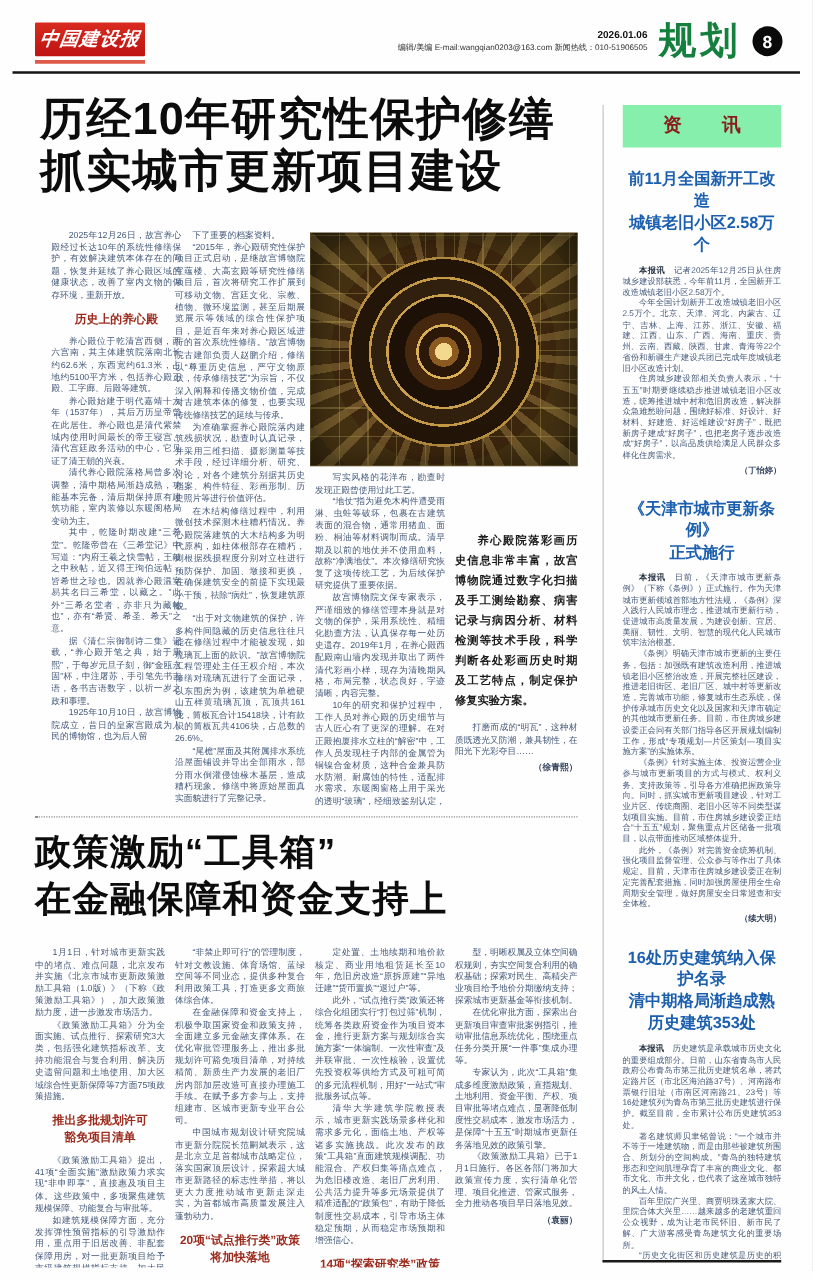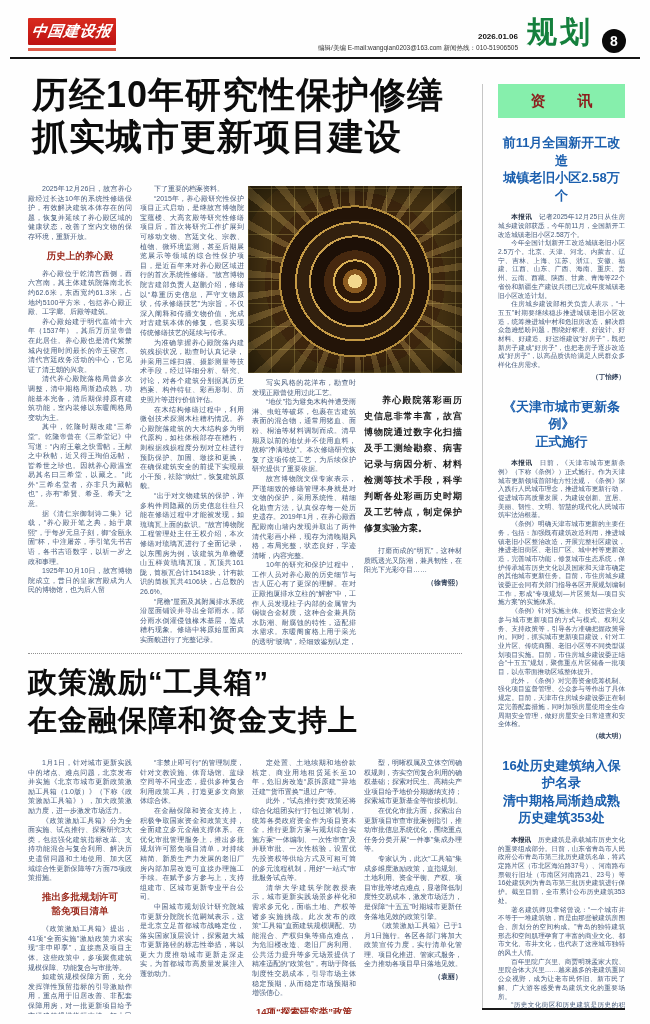--- a/index.html
+++ b/index.html
@@ -14,21 +14,21 @@
     position:absolute; left:28px; top:18px; width:88px; height:27px;
     background:linear-gradient(#d92b1f,#bd1312); border-radius:1px;
     display:flex; align-items:center; justify-content:center;
   }
   .masthead-text {
     color:#fff; font-size:15px; font-weight:bold; font-style:italic;
     transform:skewX(-8deg); letter-spacing:1px; white-space:nowrap;
   }
   .masthead-underline { position:absolute; left:28px; top:48px; width:88px; height:3px; background:#dd5a48; }
   .header-right {
-    position:absolute; top:12px; right:24px; display:flex; align-items:flex-end; gap:9px;
+    position:absolute; top:12px; right:24px; display:flex; align-items:center; gap:9px;
   }
   .header-meta { text-align:right; line-height:1.5; }
   .header-date { font-size:8px; font-weight:bold; color:#111; }
   .header-contact { font-size:6.5px; color:#333; }
   .section-name { font-size:30px; font-weight:bold; color:#15803d; letter-spacing:3px; }
   .page-circle {
     width:24px; height:24px; border-radius:50%; background:#0a0a0a;
     color:#fff; font-size:14px; font-weight:bold;
     display:flex; align-items:center; justify-content:center;
   }
@@ -44,21 +44,21 @@
   .col { position:absolute; overflow:hidden; font-size:7px; line-height:9.6px; color:#44597a; text-align:justify; }
   .blk-p { text-indent:2em; }
   .blk-p b { color:#1d2a3d; font-weight:bold; }
   .blk-subhead {
     color:#9c2b1e; font-weight:bold; font-size:9.5px; line-height:1.5;
     text-align:center; white-space:pre-line; margin:7px 0 6px; text-indent:0;
   }
   .blk-byline { text-align:right; font-weight:bold; color:#33435c; margin-top:3px; }
   .blk-caption {
     font-weight:bold; color:#1c1c1c; font-size:9px; line-height:1.78;
-    text-align:justify; text-indent:2em; margin:14px 0 10px;
+    text-align:justify; text-indent:2em; margin:46px 0 10px;
   }
   .blk-headline {
     color:#1b5fae; font-weight:bold; font-size:13px; line-height:1.35;
     text-align:center; white-space:pre-line; margin:16px 0 9px; text-indent:0;
   }
 
   
   .photo {
     position:absolute; left:248px; top:186px; width:214px; height:187px;
     background-color:#35270f;
@@ -111,21 +111,21 @@
   </div>
   <div class="header-rule"></div>
 
   <div class="main-headline">
     <div>历经10年研究性保护修缮</div>
     <div>抓实城市更新项目建设</div>
   </div>
 
   <div class="photo"></div>
 
-  <div class="col" style="left:28px; top:184px; width:104px; height:462px;">
+  <div class="col" style="left:41px; top:184px; width:104px; height:462px;">
       <div class="blk-p">2025年12月26日，故宫养心殿经过长达10年的系统性修缮保护，有效解决建筑本体存在的问题，恢复并延续了养心殿区域的健康状态，改善了室内文物的保存环境，重新开放。</div>
       <div class="blk-subhead">历史上的养心殿</div>
       <div class="blk-p">养心殿位于乾清宫西侧，西六宫南，其主体建筑院落南北长约62.6米，东西宽约61.3米，占地约5100平方米，包括养心殿正殿、工字廊、后殿等建筑。</div>
       <div class="blk-p">养心殿始建于明代嘉靖十六年（1537年），其后万历皇帝曾在此居住。养心殿也是清代紫禁城内使用时间最长的帝王寝宫、清代宫廷政务活动的中心，它见证了清王朝的兴衰。</div>
       <div class="blk-p">清代养心殿院落格局曾多次调整，清中期格局渐趋成熟，功能基本完备，清后期保持原有建筑功能，室内装修以东暖阁格局变动为主。</div>
       <div class="blk-p">其中，乾隆时期改建“三希堂”。乾隆帝曾在《三希堂记》中写道：“内府王羲之快雪帖，王献之中秋帖，近又得王珣伯远帖，皆希世之珍也。因就养心殿温室易其名曰三希堂，以藏之。”此外“三希名堂者，亦非只为藏帖也”，亦有“希贤、希圣、希天”之意。</div>
       <div class="blk-p">据《清仁宗御制诗二集》记载，“养心殿开笔之典，始于康熙”，于每岁元旦子刻，御“金瓯永固”杯，中注屠苏，手引笔先书吉语，各书吉语数字，以祈一岁之政和事理。</div>
       <div class="blk-p">1925年10月10日，故宫博物院成立，昔日的皇家宫殿成为人民的博物馆，也为后人留</div>
     </div>
   <div class="col" style="left:140px; top:184px; width:104px; height:462px;">
@@ -160,20 +160,22 @@
       <div class="blk-p">《政策激励工具箱》分为全面实施、试点推行、探索研究3大类，包括强化建筑指标改革、支持功能混合与复合利用、解决历史遗留问题和土地使用、加大区域综合性更新保障等7方面75项政策措施。</div>
       <div class="blk-subhead">推出多批规划许可
 豁免项目清单</div>
       <div class="blk-p">《政策激励工具箱》提出，41项“全面实施”激励政策力求实现“非申即享”，直接惠及项目主体。这些政策中，多项聚焦建筑规模保障、功能复合与审批等。</div>
       <div class="blk-p">如建筑规模保障方面，充分发挥弹性预留指标的引导激励作用，重点用于旧居改善、非配套保障用房，对一批更新项目给予市级建筑规模指标支持，加大民生保障力度，调动各区和市场主体积极性。</div>
     </div>
   <div class="col" style="left:140px; top:758px; width:104px; height:256px;">
       <div class="blk-p">“非禁止即可行”的管理制度，针对文教设施、体育场馆、蓝绿空间等不同业态，提供多种复合利用政策工具，打造更多文商旅体综合体。</div>
       <div class="blk-p">在金融保障和资金支持上，积极争取国家资金和政策支持，全面建立多元金融支撑体系。在优化审批管理服务上，推出多批规划许可豁免项目清单，对持续精简、新质生产力发展的老旧厂房内部加层改造可直接办理施工手续。在赋予多方参与上，支持组建市、区城市更新专业平台公司。</div>
       <div class="blk-p">中国城市规划设计研究院城市更新分院院长范嗣斌表示，这是北京立足首都城市战略定位，落实国家顶层设计，探索超大城市更新路径的标志性举措，将以更大力度推动城市更新走深走实，为首都城市高质量发展注入蓬勃动力。</div>
+      <div class="blk-subhead">20项“试点推行类”政策
+将加快落地</div>
     </div>
   <div class="col" style="left:252px; top:758px; width:104px; height:256px;">
       <div class="blk-p">定处置、土地续期和地价款核定、商业用地租赁延长至10年，危旧房改造“原拆原建”“异地迁建”“货币置换”“退过户”等。</div>
       <div class="blk-p">此外，“试点推行类”政策还将综合化组团实行“打包过筛”机制，统筹各类政府资金作为项目资本金，推行更新方案与规划综合实施方案“一体编制、一次性审查”及并联审批、一次性核验，设置优先投资权等供给方式及可粗可简的多元流程机制，用好“一站式”审批服务试点等。</div>
       <div class="blk-p">清华大学建筑学院教授表示，城市更新实践场景多样化和需求多元化，面临土地、产权等诸多实施挑战。此次发布的政策“工具箱”直面建筑规模调配、功能混合、产权归集等痛点难点，为危旧楼改造、老旧厂房利用、公共活力提升等多元场景提供了精准适配的“政策包”，有助于降低制度性交易成本，引导市场主体稳定预期，从而稳定市场预期和增强信心。</div>
       <div class="blk-subhead">14项“探索研究类”政策
 预留突破空间</div>
     </div>
   <div class="col" style="left:364px; top:758px; width:98px; height:256px;">
       <div class="blk-p">型，明晰权属及立体空间确权规则，夯实空间复合利用的确权基础；探索对民生、高精尖产业项目给予地价分期缴纳支持；探索城市更新基金等衔接机制。</div>

